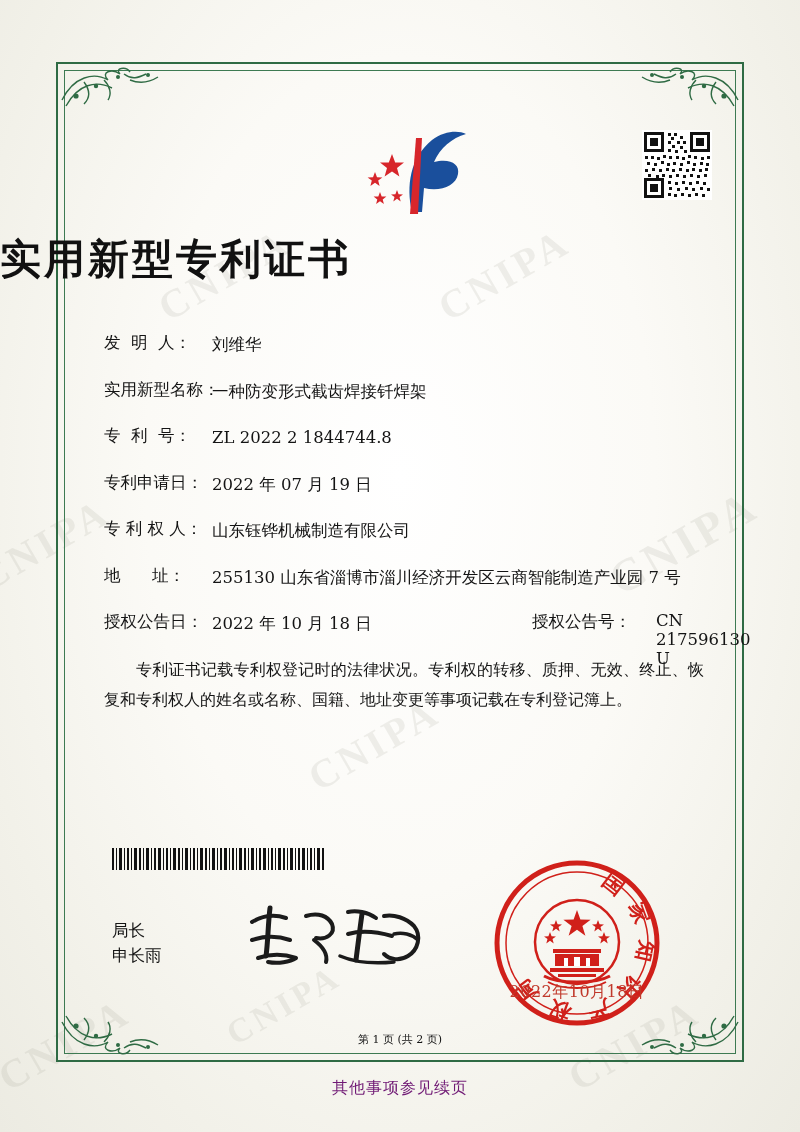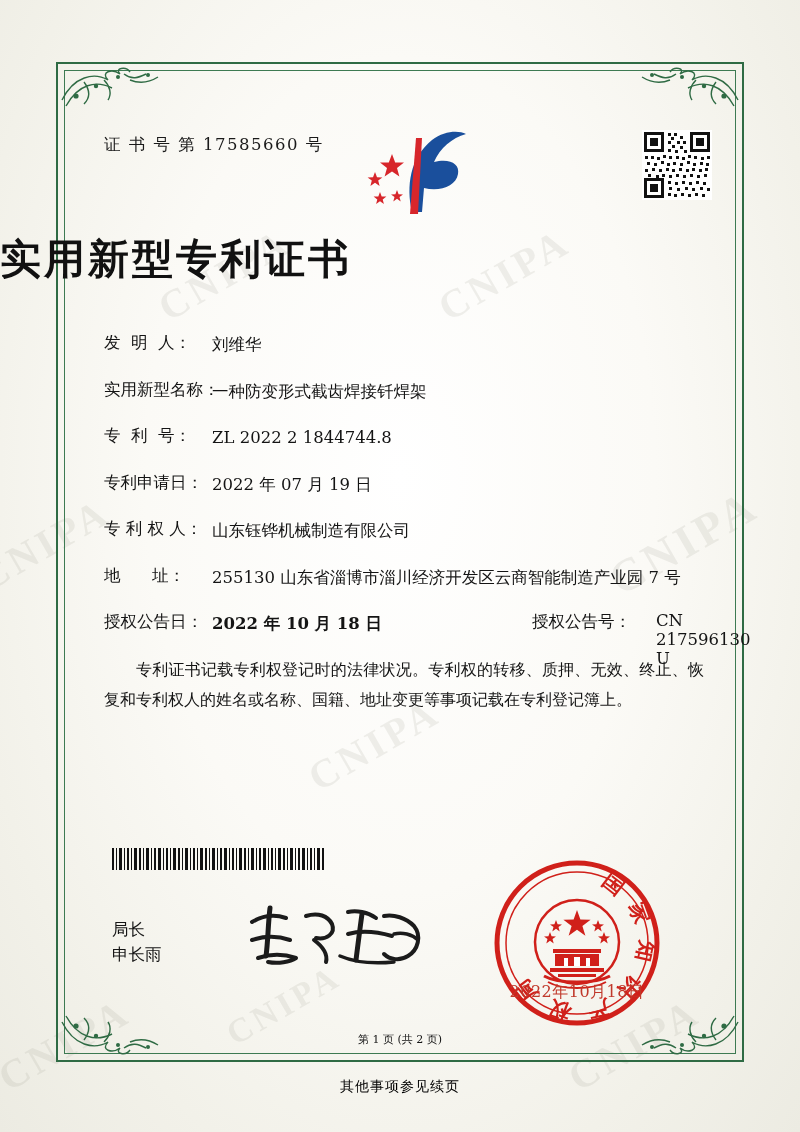--- a/index.html
+++ b/index.html
@@ -129,21 +129,21 @@
   .field-label {
     width: 108px;
     flex: 0 0 108px;
     letter-spacing: 0px;
     white-space: pre;
   }
   .field-value {
     flex: 1 1 auto;
     line-height: 1.55;
   }
-  .field-row.two-col .field-value { flex: 0 0 290px; font-weight: bold; }
+  .field-row.two-col .field-value { flex: 0 0 290px; }
   .field-label2 {
     flex: 0 0 104px;
     white-space: pre;
     margin-left: 30px;
   }
   .field-value2 { flex: 1 1 auto; margin-left: 20px; }
 
   
   #body-text {
     position: absolute;
@@ -169,21 +169,21 @@
     width: 212px;
     height: 22px;
   }
   #barcode svg { display: block; }
 
   
   #director-block {
     position: absolute;
     left: 112px;
     top: 918px;
-    font-family: Liberation Serif, serif;
+    font-family: Liberation Sans, sans-serif;
     font-size: 16.5px;
     color: #141414;
     line-height: 1.5;
   }
   #signature {
     position: absolute;
     left: 244px;
     top: 900px;
     width: 190px;
     height: 70px;
@@ -221,22 +221,22 @@
     font-family: "DejaVu Serif", "Liberation Serif", serif;
     font-size: 11px;
     color: #141414;
   }
   #footer-note {
     position: absolute;
     left: 0; right: 0;
     top: 1078px;
     text-align: center;
     font-family: "DejaVu Serif", "Liberation Serif", serif;
-    font-size: 14px;
-    color: #000000;
+    font-size: 16px;
+    color: #701a75;
     letter-spacing: 1px;
   }
 </style>
 </head>
 <body>
 
 <div id="certificate-page">
 
   <div id="watermark-layer">
     <div class="wm" style="left:-30px; top:560px;">CNIPA</div>
@@ -302,21 +302,20 @@
       <path d="M44 14 C 50 20, 52 28, 48 34"></path>
       <path d="M64 8 C 72 14, 78 12, 86 8"></path>
       <path d="M70 14 C 80 18, 90 16, 98 11"></path>
       <circle cx="16" cy="30" r="2.6" fill="currentColor" stroke="none"></circle>
       <circle cx="36" cy="20" r="2.2" fill="currentColor" stroke="none"></circle>
       <circle cx="58" cy="11" r="2" fill="currentColor" stroke="none"></circle>
       <circle cx="88" cy="9" r="2" fill="currentColor" stroke="none"></circle>
     </svg>
   </div>
 
-  <div id="cert-number">证 书 号 第 17585660 号</div>
 
   <div id="cnipa-logo">
     <svg viewBox="0 0 130 92" width="130" height="92">
 
       <path d="M72 84 C 66 58, 70 30, 92 12 C 104 3, 118 2, 126 6 C 112 10, 100 20, 94 34 C 110 30, 120 36, 118 46 C 116 58, 100 64, 84 60 L 82 84 Z" fill="#1a4f9c"></path>
       <path d="M94 34 C 106 31, 114 36, 112 45 C 110 54, 98 58, 87 55 Z" fill="#ffffff" opacity="0.0"></path>
 
       <path d="M70 86 L 76 10 L 82 10 L 78 86 Z" fill="#d7262b"></path>
 
       <g fill="#d7262b">

